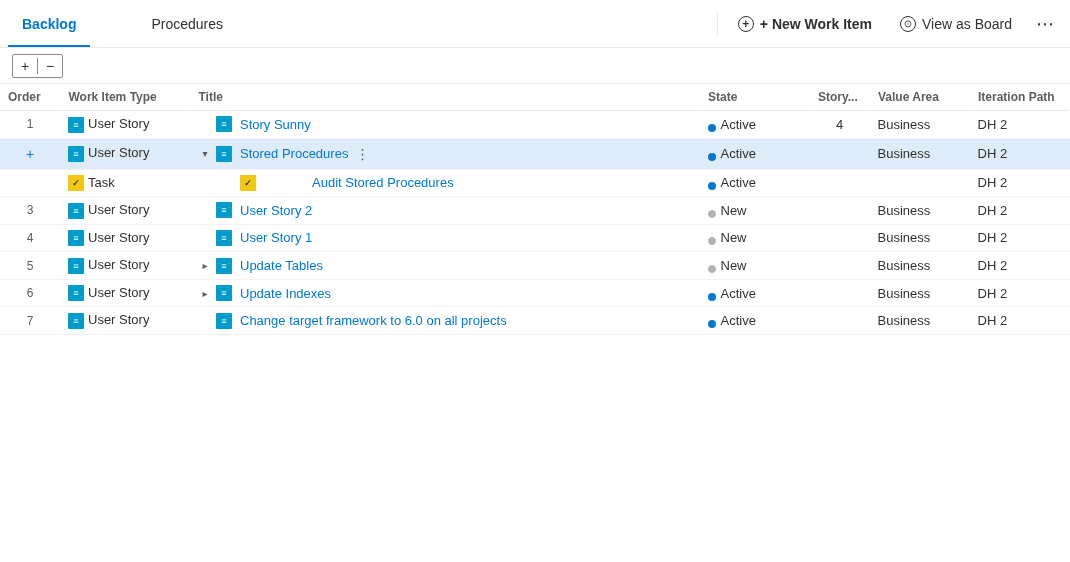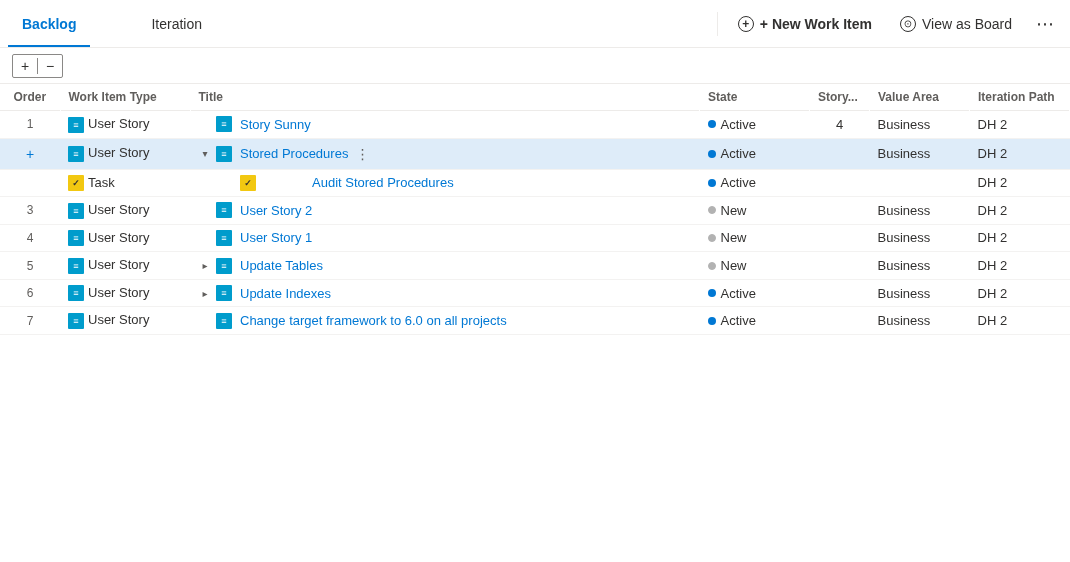--- a/index.html
+++ b/index.html
@@ -145,21 +145,21 @@
     th {
       text-align: left;
       padding: 6px 8px;
       font-size: 12px;
       font-weight: 600;
       color: #605e5c;
       white-space: nowrap;
       border-right: 1px solid transparent;
       position: relative;
     }
-    th.col-order { width: 60px; text-align: center; }
+    th.col-order { width: 60px; }
     th.col-type { width: 130px; }
     th.col-title { min-width: 300px; }
     th.col-state { width: 110px; }
     th.col-story { width: 60px; }
     th.col-value { width: 100px; }
     th.col-iter { width: 100px; }
     td {
       padding: 5px 8px;
       font-size: 13px;
       color: #323130;
@@ -218,21 +218,21 @@
       align-items: center;
       justify-content: center;
       cursor: pointer;
       color: #605e5c;
       font-size: 10px;
     }
 
     
     .state-cell {
       display: flex;
-      align-items: center;
+      align-items: flex-end;
       gap: 5px;
     }
     .state-dot {
       width: 8px; height: 8px;
       border-radius: 50%;
       flex-shrink: 0;
     }
     .state-dot.active { background: #0078d4; }
     .state-dot.new { background: #b2b2b2; border: 1.5px solid #b2b2b2; }
 
@@ -247,21 +247,21 @@
       font-size: 14px;
       border-radius: 2px;
     }
   </style>
 </head>
 <body>
 
 <div class="top-nav">
   <div class="nav-tabs">
     <div class="nav-tab active">Backlog</div>
-    <div class="nav-tab">Iteration</div>
+    <div class="nav-tab">Procedures</div>
   </div>
   <div class="nav-divider"></div>
   <div class="nav-actions">
     <button class="nav-action-btn primary">
       <span class="plus-circle">+</span>
       <span>+ New Work Item</span>
     </button>
     <button class="nav-action-btn">
       <span class="circle-icon">⊙</span>
       <span>View as Board</span>

